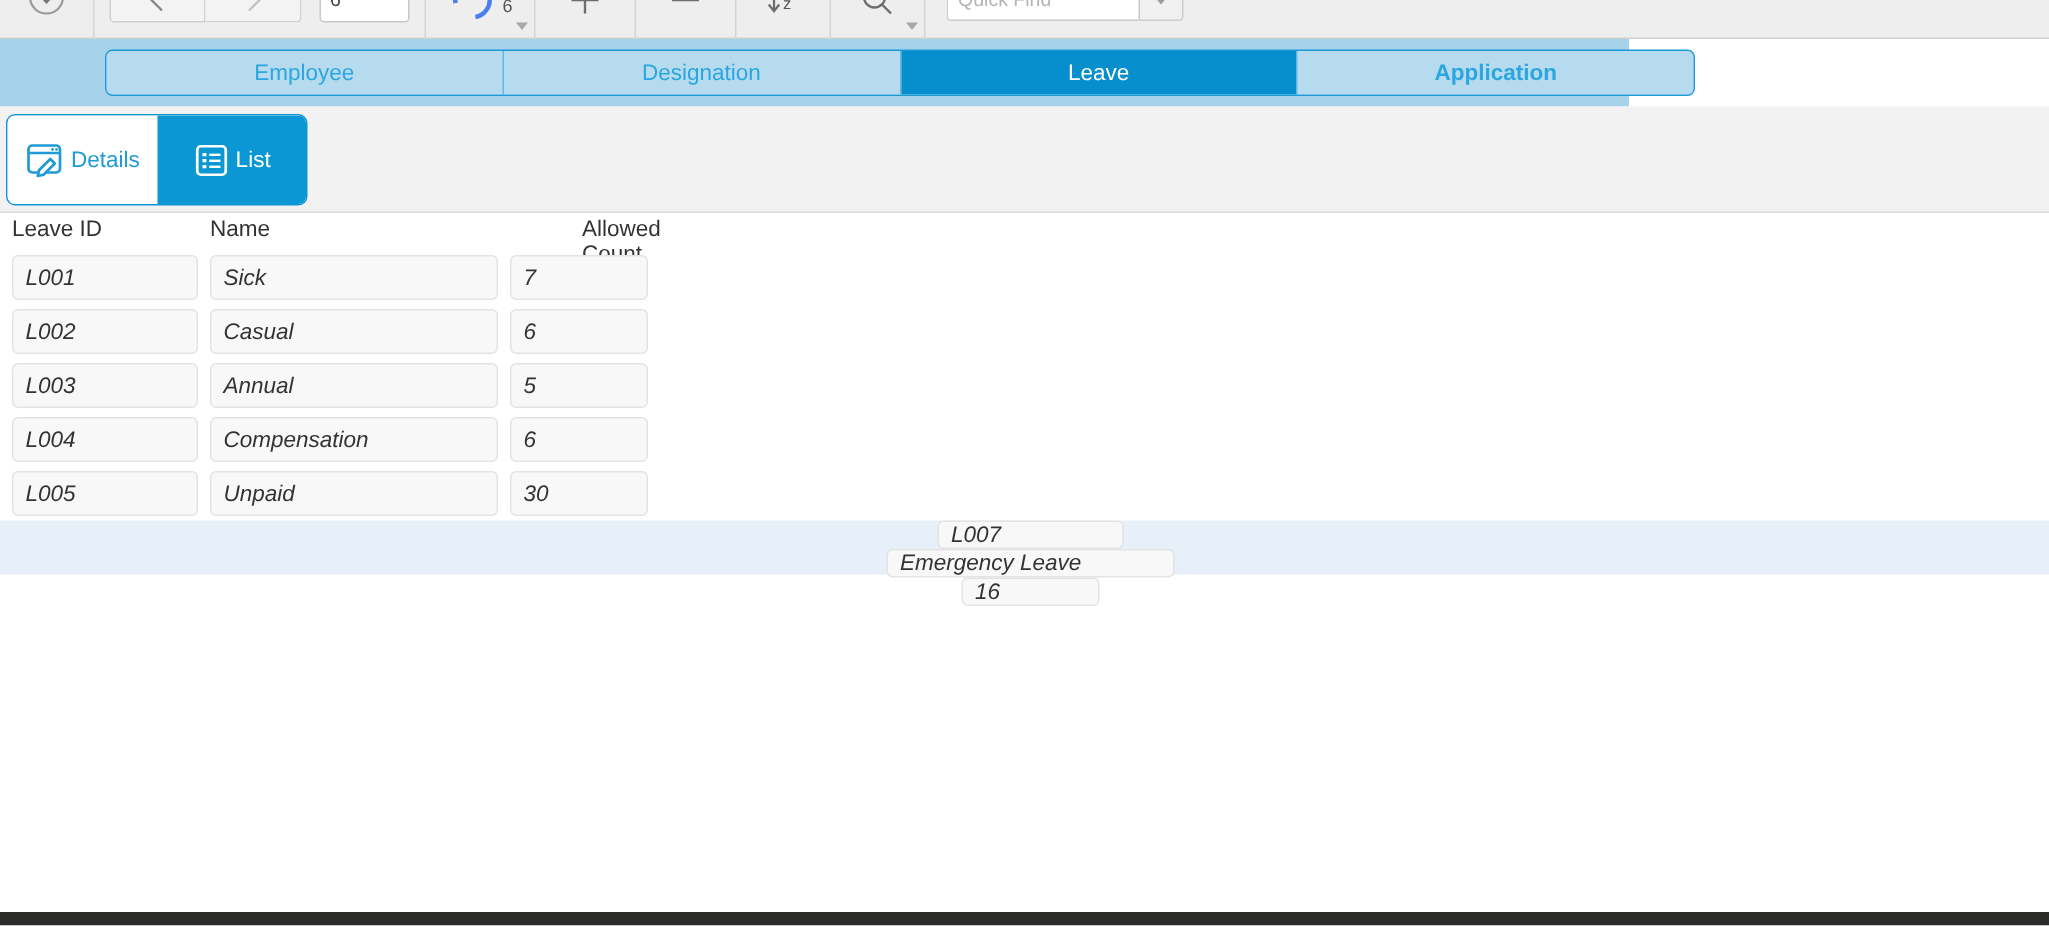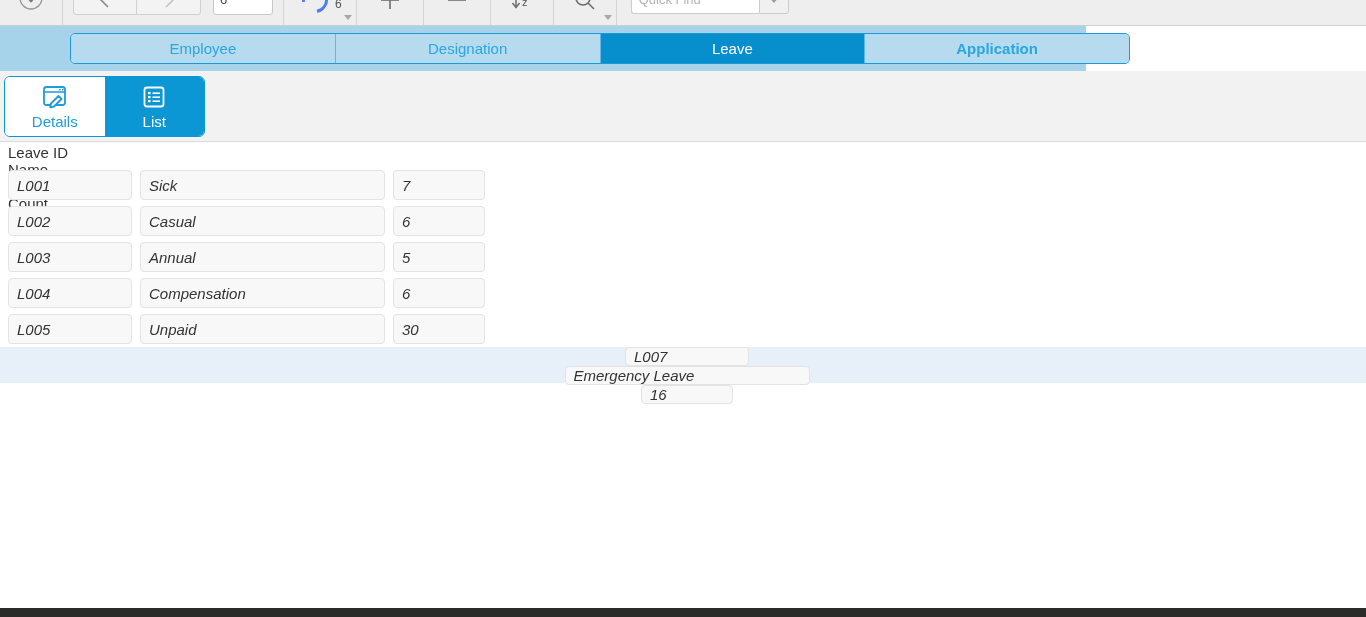--- a/index.html
+++ b/index.html
@@ -221,21 +221,21 @@
     display: flex;
     border: 1px solid #0b96d4;
     border-radius: 6px;
     overflow: hidden;
     box-sizing: border-box;
     background: #ffffff;
   }
   .subtab {
     width: 100px;
     display: flex;
-    flex-direction: column;
+    flex-direction: row;
     align-items: center;
     justify-content: center;
     gap: 3px;
     cursor: pointer;
     user-select: none;
     background: #ffffff;
     color: #1f9bd6;
     font-size: 15px;
     box-sizing: border-box;
   }
@@ -251,21 +251,20 @@
     left: 0;
     top: 142px;
     width: 1366px;
   }
   .grid-head {
     display: flex;
     height: 25px;
     align-items: flex-start;
     padding-top: 2px;
     box-sizing: border-box;
-    flex-direction: column;
   }
   .grid-head .hcell {
     font-size: 15px;
     color: #333333;
     box-sizing: border-box;
     padding-left: 8px;
   }
   .grid-row {
     display: flex;
     align-items: center;
@@ -283,21 +282,21 @@
     display: flex;
     align-items: center;
     padding-left: 8px;
     box-sizing: border-box;
     font-size: 15px;
     color: #333333;
     margin-left: 8px;
     cursor: text;
   }
   .col-id   { width: 124px; }
-  .col-name { width: 245px; }
+  .col-name { width: 192px; }
   .col-cnt  { width: 92px;  }
 
   
   .h-id   { width: 132px; }
   .h-name { width: 248px; }
   .h-cnt  { width: 100px; }
 
   
   .bottombar {
     position: absolute;

